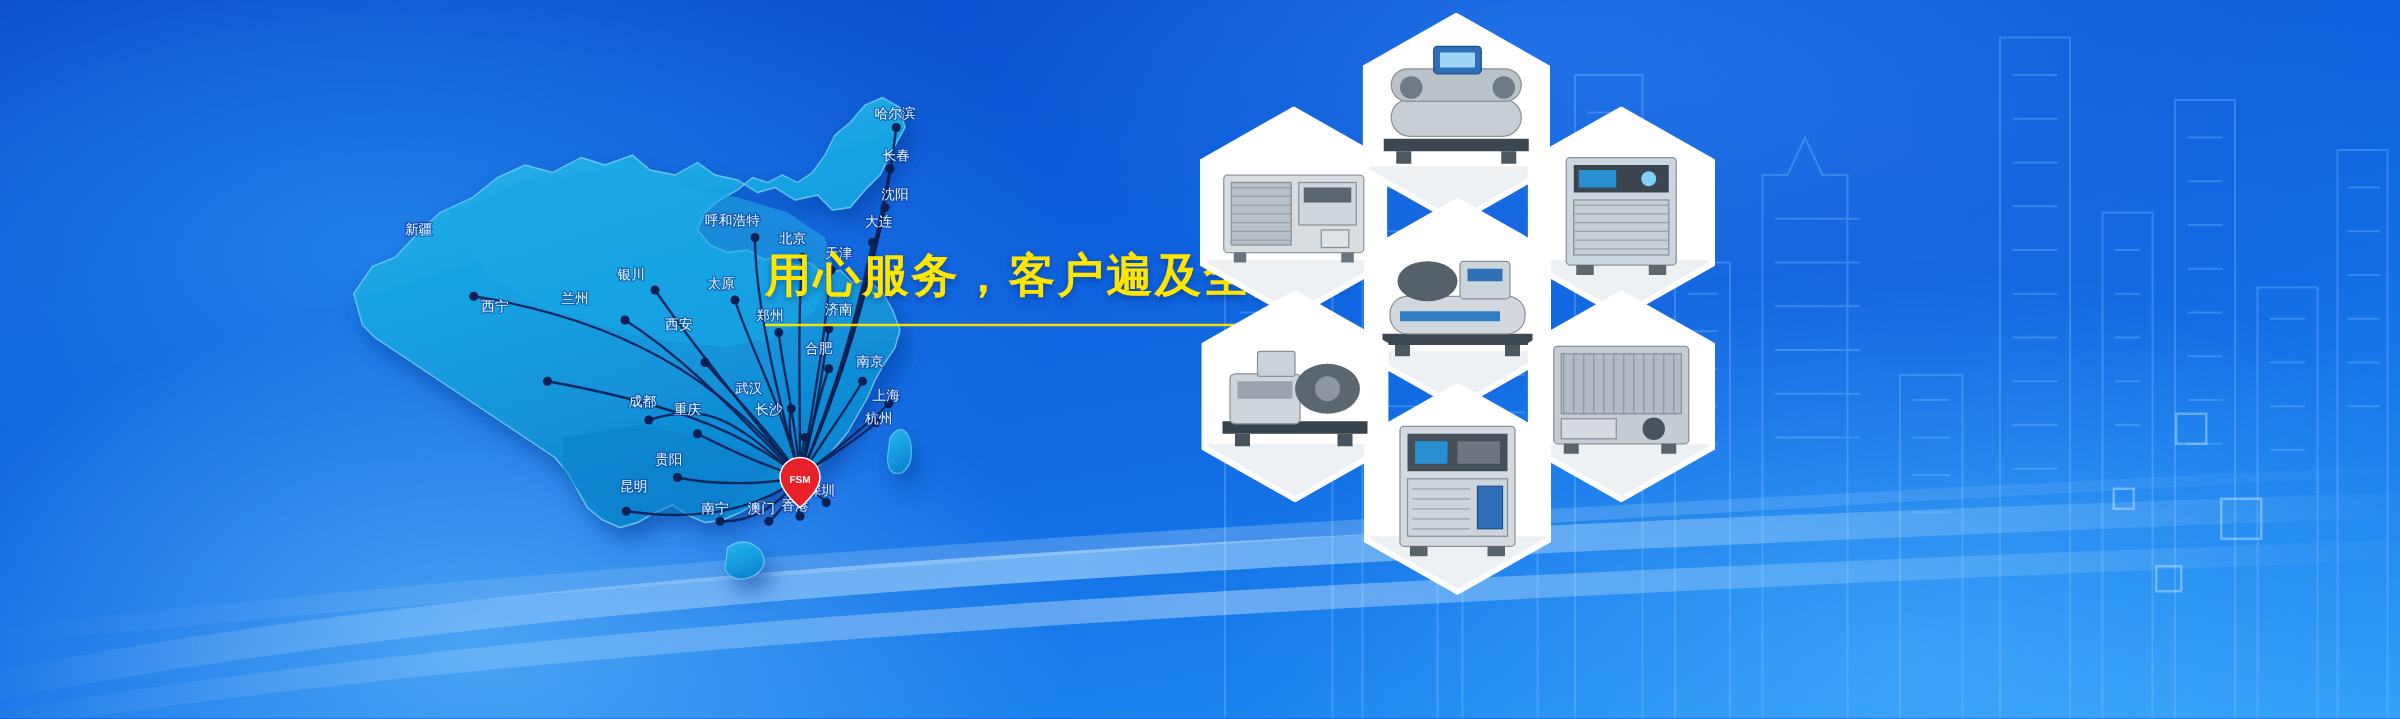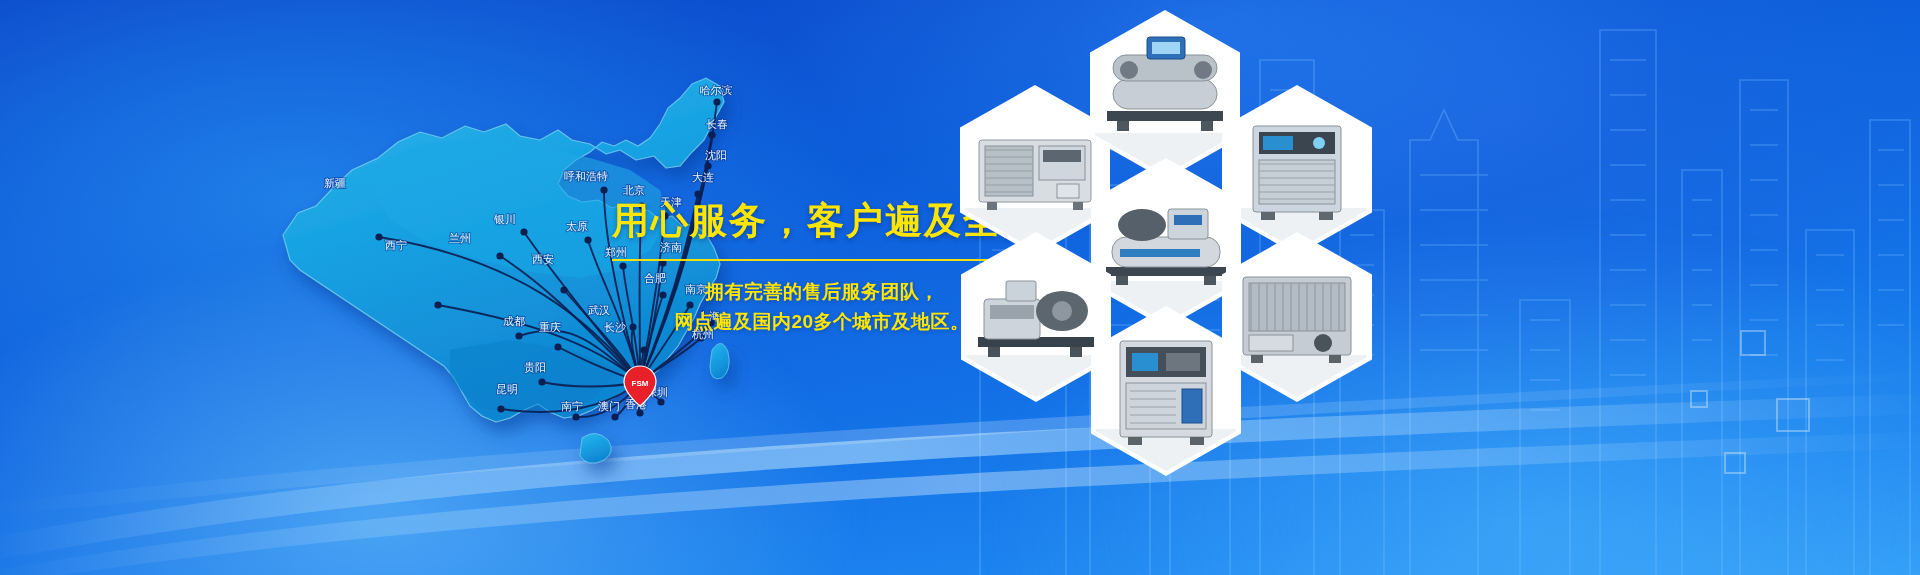--- a/index.html
+++ b/index.html
@@ -314,24 +314,20 @@
         <circle cx="520" cy="362" r="16" fill="url(#hubglow)"></circle>
         <path d="M520 346 c 9 0 16 7 16 16 c 0 11 -16 24 -16 24 c 0 0 -16 -13 -16 -24 c 0 -9 7 -16 16 -16 Z" fill="#e8202a" stroke="#ffffff" stroke-width="1.2"></path>
         <text x="520" y="366" text-anchor="middle" fill="#ffffff" font-size="8" font-weight="bold" font-family="'Liberation Sans','DejaVu Sans',sans-serif">FSM</text>
       </g>
     </svg>
   </div>
 
   <div class="textblock">
     <div class="headline">用心服务，客户遍及全国</div>
     <div class="rule"></div>
-    <div class="sub">
-      <div>拥有完善的售后服务团队，</div>
-      <div>网点遍及国内20多个城市及地区。</div>
-    </div>
   </div>
 
   <div class="collage">
       <div class="hex" style="left: 0px; top: 95px;">
         <div class="inner">
           <div class="mach">
             <svg viewBox="0 0 140 160" preserveAspectRatio="xMidYMid slice">
       <rect width="140" height="160" fill="#ffffff"></rect>
       <rect y="118" width="140" height="42" fill="#eef1f4"></rect>
       <rect x="14" y="50" width="112" height="62" rx="3" fill="#d8dde2" stroke="#8f979f"></rect>

